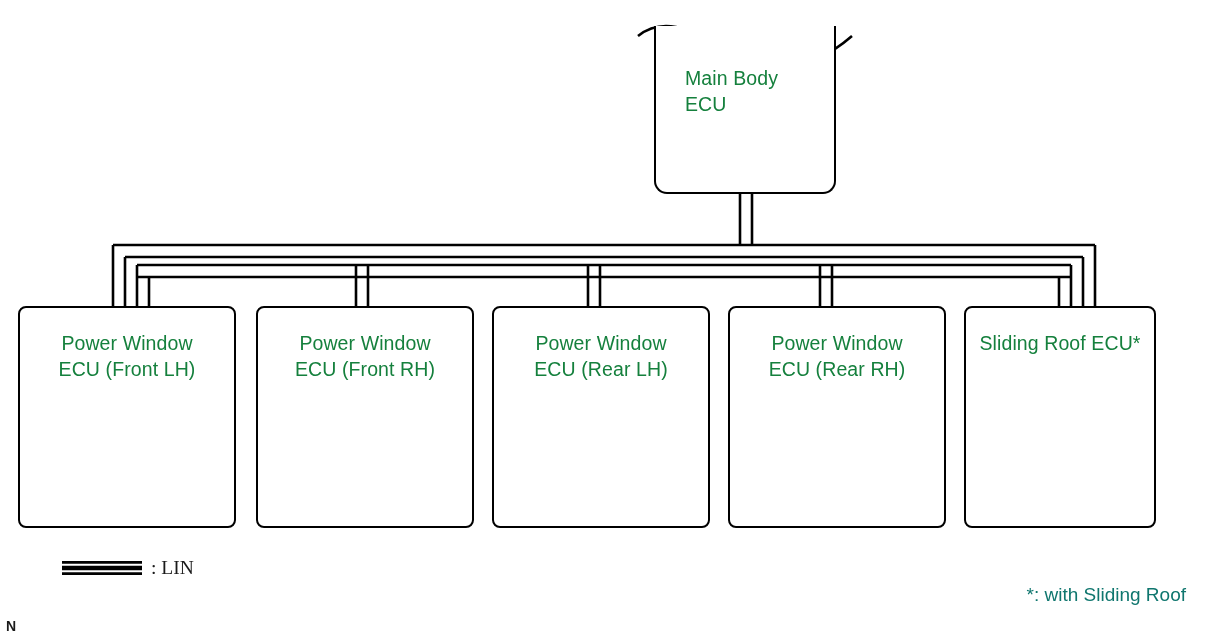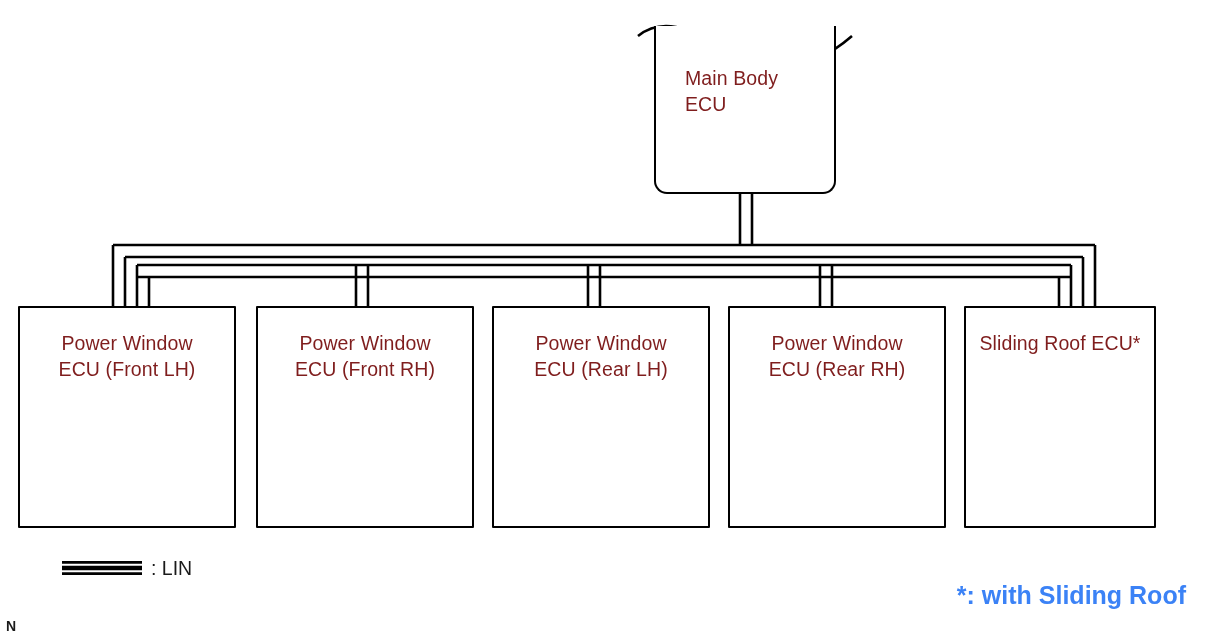--- a/index.html
+++ b/index.html
@@ -26,30 +26,30 @@
     width: 1208px;
     height: 644px;
   }
 
   
   .ecu-box {
     position: absolute;
     box-sizing: border-box;
     background: #ffffff;
     border: 2.4px solid #000000;
-    border-radius: 1px;
+    border-radius: 8px;
   }
   .ecu-label {
     position: absolute;
     left: 0;
     right: 0;
     text-align: center;
     font-size: 19.5px;
     line-height: 26px;
-    color: #7f1d1d;
+    color: #15803d;
     white-space: pre-line;
     letter-spacing: 0.1px;
   }
   .child-box .ecu-label {
     top: 22px;
   }
 
   
   #main-body-ecu {
     left: 654px;
@@ -79,32 +79,32 @@
     gap: 9px;
   }
   #legend-swatch {
     width: 80px;
     height: 16px;
   }
   #legend-text {
     font-size: 19.5px;
     line-height: 20px;
     color: #1a1a1a;
+    font-family: Liberation Serif, serif;
   }
 
   
   #footnote {
     position: absolute;
     right: 22px;
     top: 584px;
-    font-size: 25px;
+    font-size: 19px;
     line-height: 22px;
-    color: #3b82f6;
+    color: #0f766e;
     white-space: nowrap;
-    font-weight: bold;
   }
 
   
   #page-mark {
     position: absolute;
     left: 6px;
     top: 618px;
     font-size: 14px;
     font-weight: bold;
     line-height: 16px;

